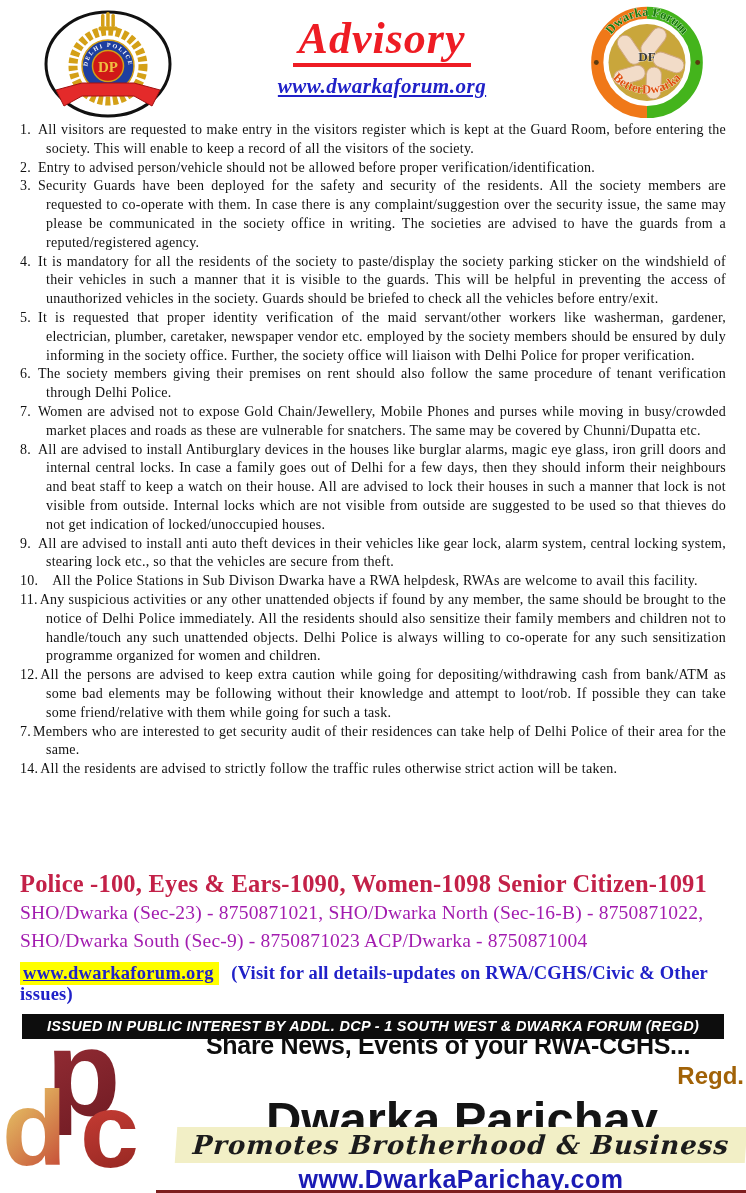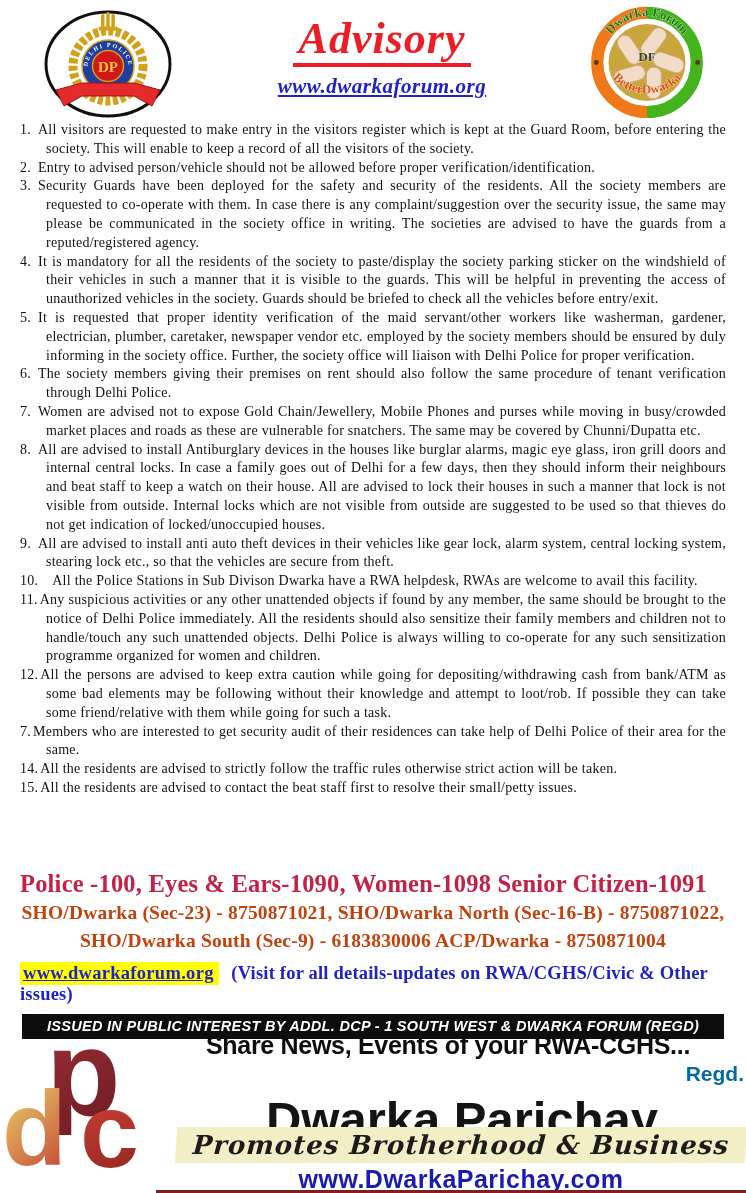--- a/index.html
+++ b/index.html
@@ -34,22 +34,22 @@
   }
   .marker { font-weight:normal; }
   .m-single { margin-right:7px; }
   .m-ten    { margin-right:14px; }
   .m-rest   { margin-right:2px; }
 
   
   .contacts { padding:2px 20px 0 20px; }
   .helplines { font-size:24.5px; font-weight:bold; color:#c32148;
                line-height:31px; letter-spacing:0.2px; }
-  .sho-line { font-size:19.5px; font-weight:bold; color:#c2410c;
-              line-height:27.5px; letter-spacing:0.2px;text-align:center; }
+  .sho-line { font-size:19.5px; font-weight:normal; color:#a21caf;
+              line-height:27.5px; letter-spacing:0.2px; }
 
   .link-row { padding:9px 20px 0 20px; font-size:18.5px; font-weight:bold; }
   .link-hi { color:#2021c8; background:#ffff00; text-decoration:underline;
              padding:1px 5px 2px 3px; letter-spacing:0.3px; }
   .link-note { color:#2021c8; margin-left:8px; letter-spacing:0.2px; }
 
   .banner {
     margin:9px 22px 0 22px; background:#0d0d0d; color:#ffffff;
     font-family:"Liberation Sans", sans-serif; font-style:italic; font-weight:bold;
     font-size:14.5px; text-align:center; padding:4px 0 5px 0; letter-spacing:0.3px;
@@ -68,21 +68,21 @@
            background:linear-gradient(135deg,#e9d06a 10%,#c8543a 85%);
            -webkit-background-clip:text; background-clip:text; color:transparent; }
   .dpc-c { font-size:106px; left:74px; top:50px;
            background:linear-gradient(160deg,#d8443a,#8e2420);
            -webkit-background-clip:text; background-clip:text; color:transparent; }
 
   .foot-headline { position:absolute; left:150px; right:0; top:4px;
     text-align:center; font-weight:bold; font-size:25px; color:#0d0d0d;
     letter-spacing:-0.3px; }
   .foot-regd { position:absolute; right:2px; top:35px; font-weight:bold;
-    font-size:21px; color:#0369a1; }
+    font-size:24px; color:#a16207; }
   .foot-brand { position:absolute; left:178px; right:0; top:36px;
     text-align:center; font-weight:bold; font-size:49px; color:#141414;
     letter-spacing:0;margin-top:28px; }
   .foot-tagline { position:absolute; left:176px; right:0; top:100px; height:36px;
     background:#f2efc6; text-align:center;
     font-family:"DejaVu Serif", serif; font-style:italic; font-weight:bold;
     font-size:26px; color:#1c1c1c; line-height:36px; transform:skewX(-4deg);
     letter-spacing:1px; }
   .foot-site { position:absolute; left:176px; right:0; top:138px;
     text-align:center; font-weight:bold; font-size:25px; color:#1b1bb4;
@@ -181,27 +181,26 @@
       <li><span class="marker m-single">5.</span><span>It is requested that proper identity verification of the maid servant/other workers like washerman, gardener, electrician, plumber, caretaker, newspaper vendor etc. employed by the society members should be ensured by duly informing in the society office. Further, the society office will liaison with Delhi Police for proper verification.</span></li>
       <li><span class="marker m-single">6.</span><span>The society members giving their premises on rent should also follow the same procedure of tenant verification through Delhi Police.</span></li>
       <li><span class="marker m-single">7.</span><span>Women are advised not to expose Gold Chain/Jewellery, Mobile Phones and purses while moving in busy/crowded market places and roads as these are vulnerable for snatchers. The same may be covered by Chunni/Dupatta etc.</span></li>
       <li><span class="marker m-single">8.</span><span>All are advised to install Antiburglary devices in the houses like burglar alarms, magic eye glass, iron grill doors and internal central locks. In case a family goes out of Delhi for a few days, then they should inform their neighbours and beat staff to keep a watch on their house. All are advised to lock their houses in such a manner that lock is not visible from outside. Internal locks which are not visible from outside are suggested to be used so that thieves do not get indication of locked/unoccupied houses.</span></li>
       <li><span class="marker m-single">9.</span><span>All are advised to install anti auto theft devices in their vehicles like gear lock, alarm system, central locking system, stearing lock etc., so that the vehicles are secure from theft.</span></li>
       <li><span class="marker m-ten">10.</span><span>All the Police Stations in Sub Divison Dwarka have a RWA helpdesk, RWAs are welcome to avail this facility.</span></li>
       <li><span class="marker m-rest">11.</span><span>Any suspicious activities or any other unattended objects if found by any member, the same should be brought to the notice of Delhi Police immediately. All the residents should also sensitize their family members and children not to handle/touch any such unattended objects. Delhi Police is always willing to co-operate for any such sensitization programme organized for women and children.</span></li>
       <li><span class="marker m-rest">12.</span><span>All the persons are advised to keep extra caution while going for depositing/withdrawing cash from bank/ATM as some bad elements may be following without their knowledge and attempt to loot/rob. If possible they can take some friend/relative with them while going for such a task.</span></li>
       <li><span class="marker m-rest">7.</span><span>Members who are interested to get security audit of their residences can take help of Delhi Police of their area for the same.</span></li>
       <li><span class="marker m-rest">14.</span><span>All the residents are advised to strictly follow the traffic rules otherwise strict action will be taken.</span></li>
-      <li><span class="marker m-rest">15.</span><span>All the residents are advised to contact the beat staff first to resolve their small/petty issues.</span></li>
     </ol>
 
   <div class="contacts">
     <div class="helplines">Police -100, Eyes &amp; Ears-1090, Women-1098 Senior Citizen-1091</div>
     <div class="sho-line">SHO/Dwarka (Sec-23) - 8750871021, SHO/Dwarka North (Sec-16-B) - 8750871022,</div>
-    <div class="sho-line">SHO/Dwarka South (Sec-9) - 6183830006 ACP/Dwarka - 8750871004</div>
+    <div class="sho-line">SHO/Dwarka South (Sec-9) - 8750871023 ACP/Dwarka - 8750871004</div>
   </div>
 
   <div class="link-row">
     <a class="link-hi">www.dwarkaforum.org</a>
     <span class="link-note">(Visit for all details-updates on RWA/CGHS/Civic &amp; Other issues)</span>
   </div>
 
   <div class="banner">ISSUED IN PUBLIC INTEREST BY ADDL. DCP - 1 SOUTH WEST &amp; DWARKA FORUM (REGD)</div>
 
   <div class="footer">

